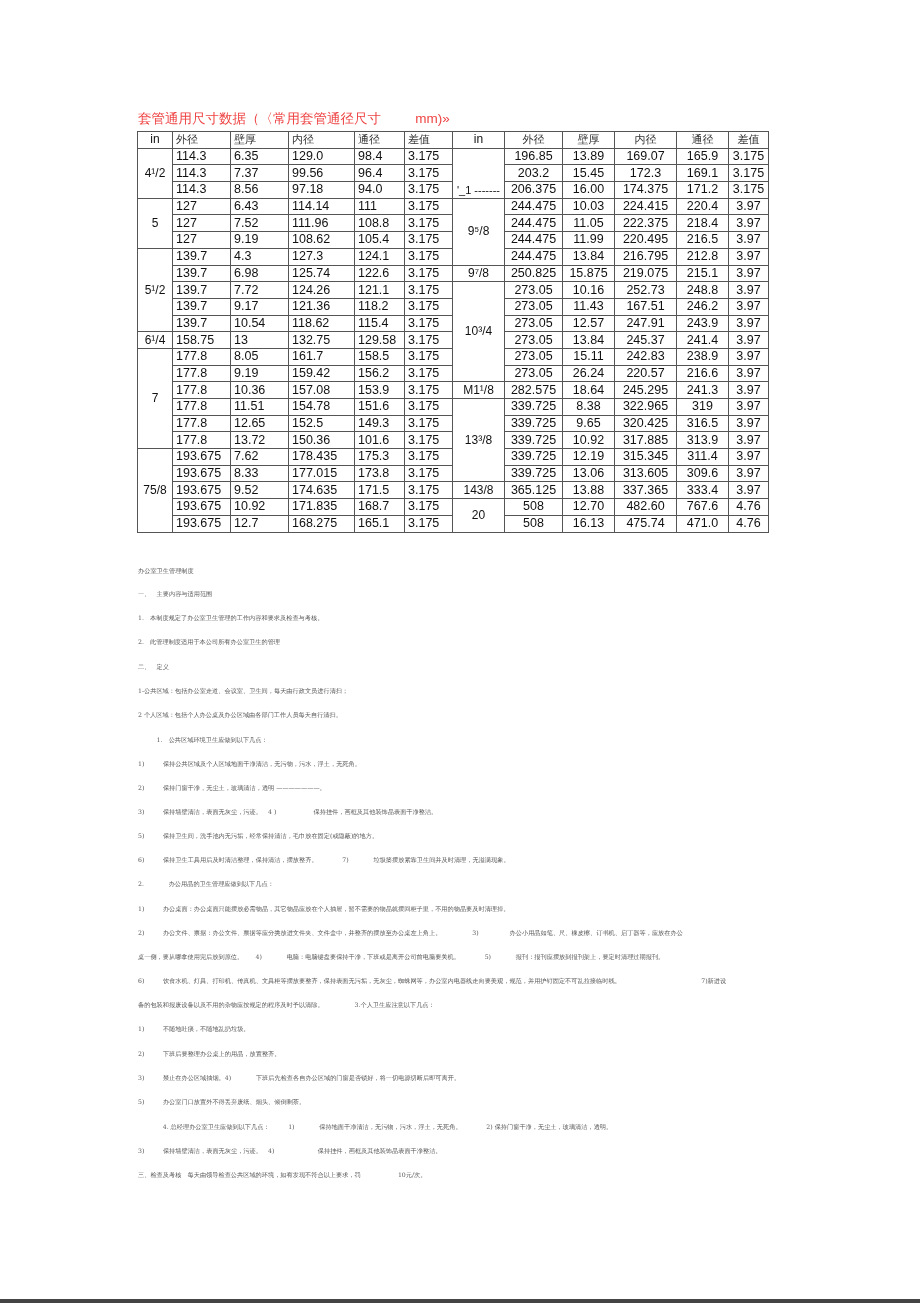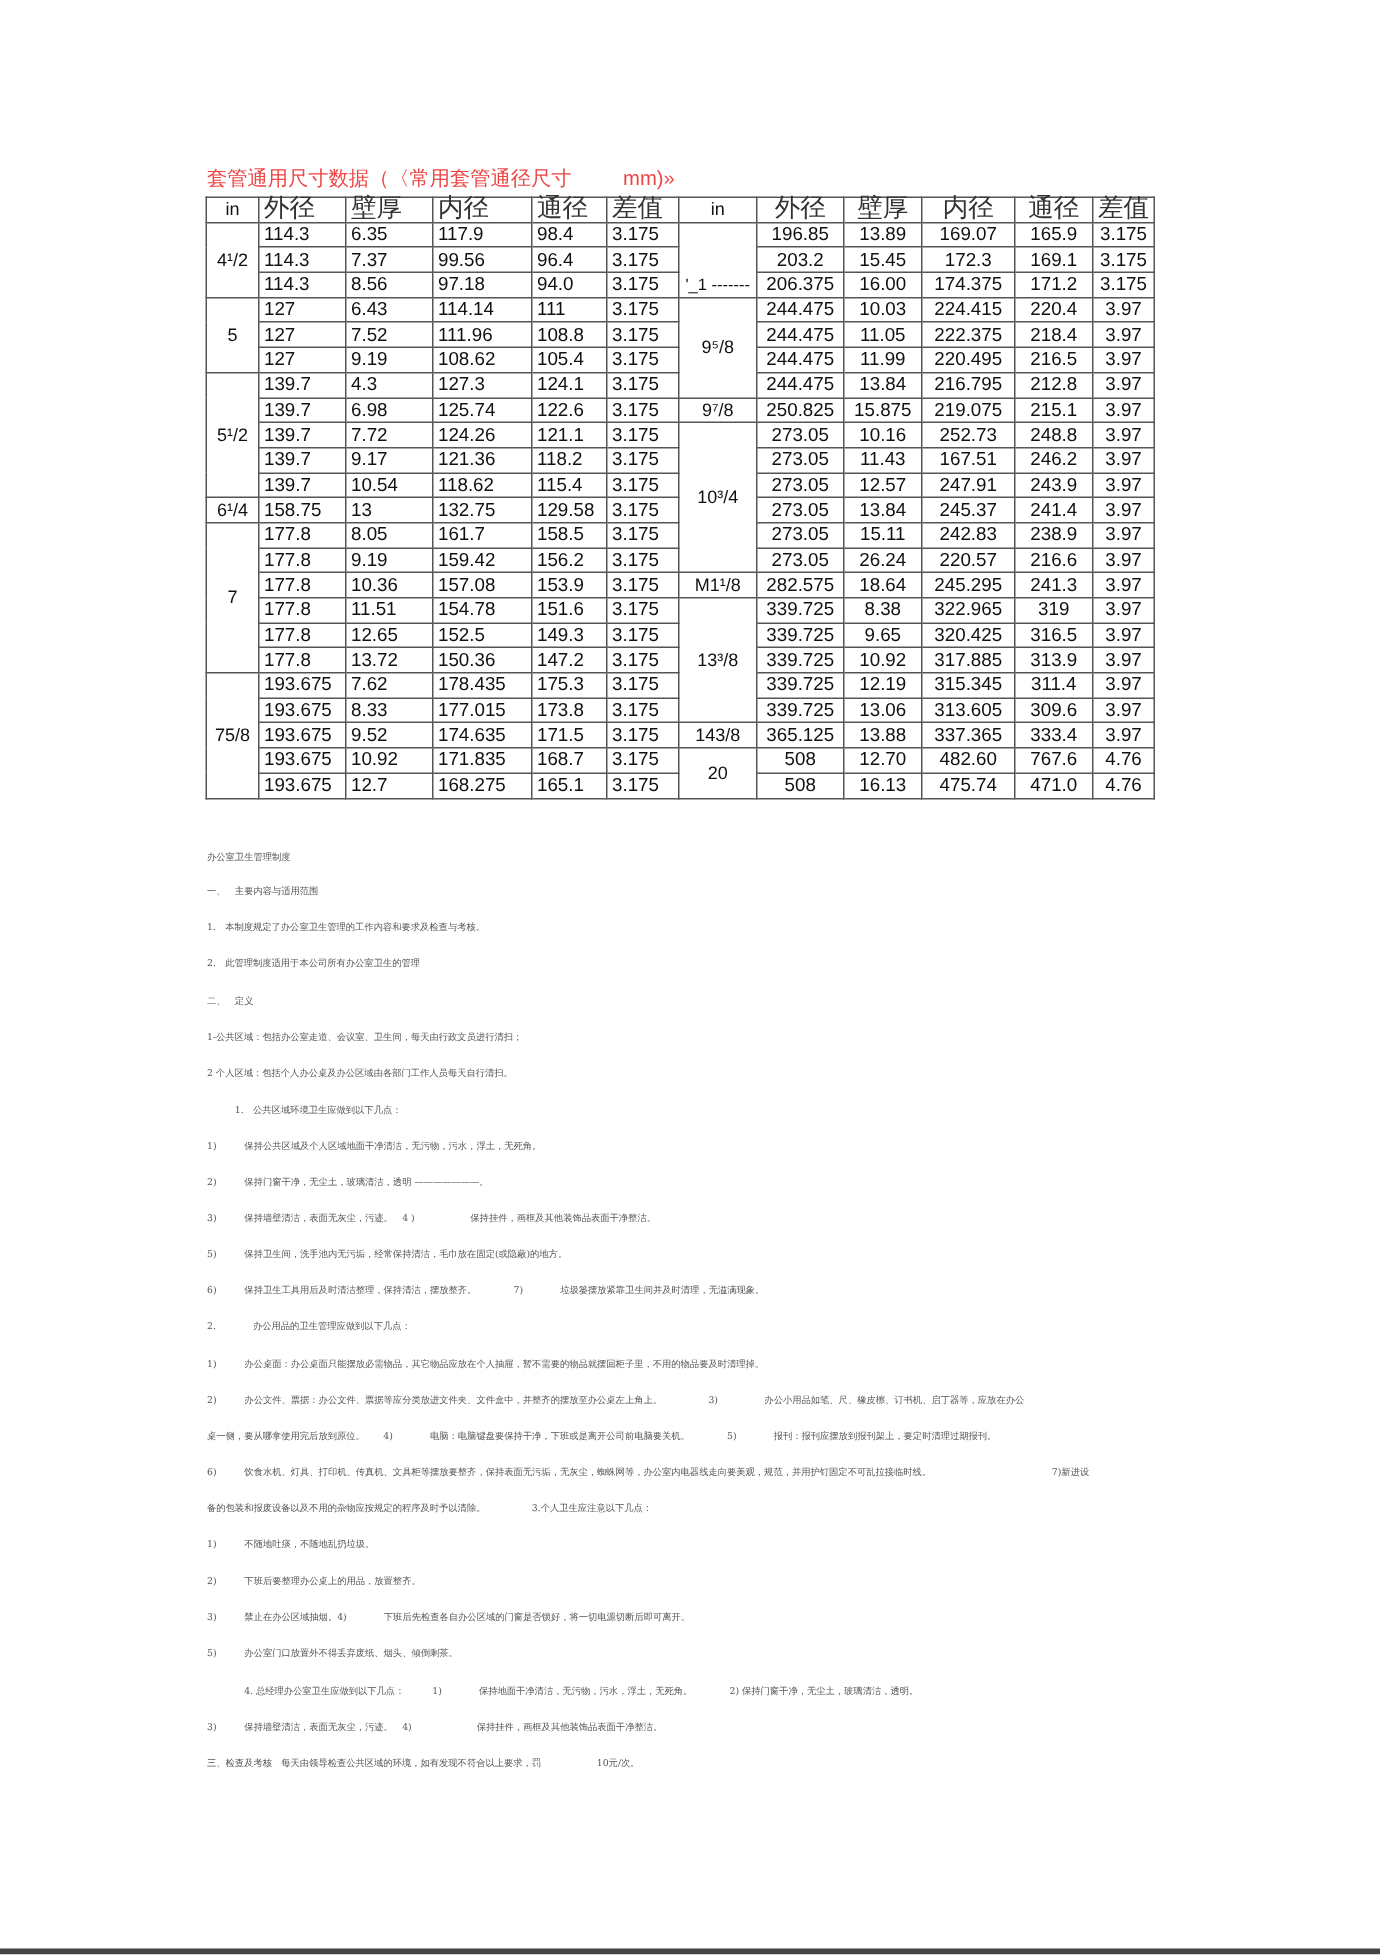--- a/index.html
+++ b/index.html
@@ -5,21 +5,21 @@
   html, body { margin: 0; padding: 0; background: #ffffff; }
   body { width: 920px; height: 1303px; position: relative; overflow: hidden;
          font-family: "Liberation Sans", sans-serif; color: #111; }
   .title { position: absolute; left: 138px; top: 110px; font-size: 13.5px;
            font-family: "DejaVu Serif", serif; color: #ef4444; white-space: pre; }
   .title .unit { font-family: "Liberation Sans", sans-serif; }
   table.casing { position: absolute; left: 137px; top: 131px; border-collapse: collapse;
                  font-size: 12.5px; color: #111; }
   table.casing td { border: 1px solid #555; height: 15.7px; padding: 0 3px; line-height: 15px;
                     white-space: nowrap; vertical-align: middle; }
-  table.casing td.hdr-cn { font-family: "DejaVu Serif", serif; font-size: 17px; color: #333; }
+  table.casing td.hdr-cn { font-family: "DejaVu Serif", serif; font-size: 11px; color: #333; }
   table.casing td.size { text-align: center; font-size: 12px; }
   table.casing td.num { text-align: left; }
   table.casing td.c { text-align: center; }
   .doc { position: absolute; left: 138px; font-size: 6.2px; color: #555;
          font-family: "DejaVu Serif", serif; white-space: pre; }
   .bottom-line { position: absolute; left: 0; top: 1299px; width: 920px; height: 4px; background: #444; }
 </style>
 </head>
 <body>
 
@@ -52,21 +52,21 @@
         <td class="hdr-cn c">外径</td>
         <td class="hdr-cn c">壁厚</td>
         <td class="hdr-cn c">内径</td>
         <td class="hdr-cn c">通径</td>
         <td class="hdr-cn c">差值</td>
       </tr>
       <tr>
         <td class="size sz" rowspan="3">4¹/2</td>
         <td class="num">114.3</td>
         <td class="num">6.35</td>
-        <td class="num">117.9</td>
+        <td class="num">129.0</td>
         <td class="num">98.4</td>
         <td class="num">3.175</td>
         <td class="size sz" rowspan="3" style="text-align: center; font-size: 11px; vertical-align: bottom;">'_1 -------</td>
         <td class="c">196.85</td>
         <td class="c">13.89</td>
         <td class="c">169.07</td>
         <td class="c">165.9</td>
         <td class="c">3.175</td>
       </tr>
       <tr>
@@ -267,21 +267,21 @@
         <td class="c">339.725</td>
         <td class="c">9.65</td>
         <td class="c">320.425</td>
         <td class="c">316.5</td>
         <td class="c">3.97</td>
       </tr>
       <tr>
         <td class="num">177.8</td>
         <td class="num">13.72</td>
         <td class="num">150.36</td>
-        <td class="num">147.2</td>
+        <td class="num">101.6</td>
         <td class="num">3.175</td>
         <td class="c">339.725</td>
         <td class="c">10.92</td>
         <td class="c">317.885</td>
         <td class="c">313.9</td>
         <td class="c">3.97</td>
       </tr>
       <tr>
         <td class="size sz" rowspan="5">75/8</td>
         <td class="num">193.675</td>

